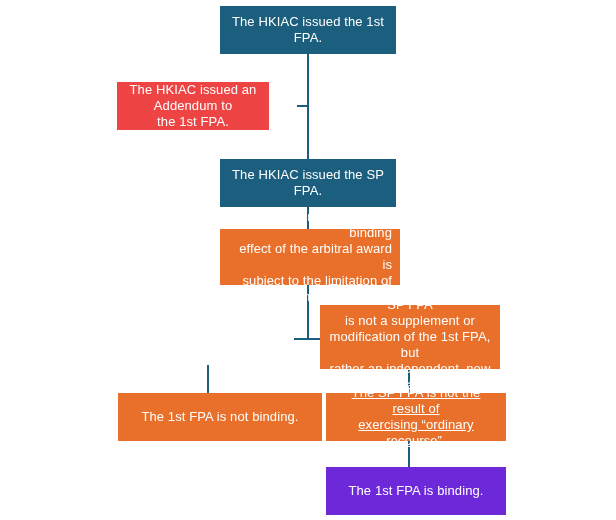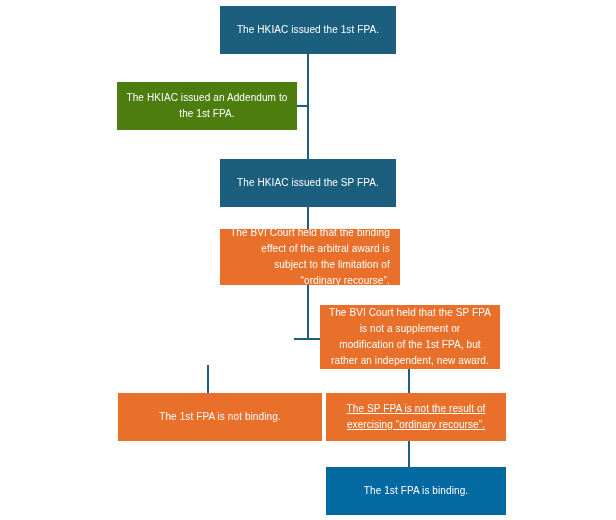--- a/index.html
+++ b/index.html
@@ -16,21 +16,21 @@
     overflow: hidden;
   }
   .node {
     position: absolute;
     box-sizing: border-box;
     display: flex;
     align-items: center;
     justify-content: center;
     text-align: center;
     color: #ffffff;
-    font-size: 10px;
+    font-size: 13px;
     line-height: 16px;
     padding: 4px 8px;
     white-space: pre-line;
     letter-spacing: 0.1px;
   }
   .node.blue  { background: #1b5e7e; }
   .node.orange{ background: #e8702a; }
 
   .conn {
     position: absolute;
@@ -47,29 +47,29 @@
   <div class="conn v" id="c1" style="left: 307px; top: 54px; height: 105px; background: rgb(27, 94, 126);"></div>
   <div class="conn h" id="c2" style="left: 297px; top: 105px; width: 11px; background: rgb(27, 94, 126);"></div>
   <div class="conn v" id="c3" style="left: 307px; top: 207px; height: 22px; background: rgb(27, 94, 126);"></div>
   <div class="conn v" id="c4" style="left: 307px; top: 285px; height: 54px; background: rgb(27, 94, 126);"></div>
   <div class="conn h" id="c5" style="left: 294px; top: 338px; width: 28px; background: rgb(27, 94, 126);"></div>
   <div class="conn v" id="c6" style="left: 207px; top: 365px; height: 28px; background: rgb(27, 94, 126);"></div>
   <div class="conn v" id="c7" style="left: 408px; top: 369px; height: 24px; background: rgb(27, 94, 126);"></div>
   <div class="conn v" id="c8" style="left: 408px; top: 441px; height: 26px; background: rgb(27, 94, 126);"></div>
 
   <div class="node blue" id="n1" style="left: 220px; top: 6px; width: 176px; height: 48px; background: rgb(27, 94, 126);">The HKIAC issued the 1st FPA.</div>
-  <div class="node blue" id="n2" style="left: 117px; top: 82px; width: 180px; height: 48px; background: #4d7c0f;">The HKIAC issued an Addendum to
+  <div class="node blue" id="n2" style="left: 117px; top: 82px; width: 152px; height: 48px; background: #ef4444;">The HKIAC issued an Addendum to
 the 1st FPA.</div>
   <div class="node blue" id="n3" style="left: 220px; top: 159px; width: 176px; height: 48px; background: rgb(27, 94, 126); text-align: center;">The HKIAC issued the SP FPA.</div>
   <div class="node orange" id="n4" style="left: 220px; top: 229px; width: 180px; height: 56px; background: rgb(232, 112, 42); text-align: right;">The BVI Court held that the binding
 effect of the arbitral award is
 subject to the limitation of
 “ordinary recourse”.</div>
   <div class="node orange" id="n6" style="left: 320px; top: 305px; width: 180px; height: 64px; background: rgb(232, 112, 42);">The BVI Court held that the SP FPA
 is not a supplement or
 modification of the 1st FPA, but
 rather an independent, new award.</div>
   <div class="node orange" id="n7" style="left: 118px; top: 393px; width: 204px; height: 48px; background: rgb(232, 112, 42);">The 1st FPA is not binding.</div>
   <div class="node orange" id="n8" style="left: 326px; top: 393px; width: 180px; height: 48px; background: rgb(232, 112, 42); text-decoration: underline;">The SP FPA is not the result of
 exercising “ordinary recourse”.</div>
-  <div class="node orange" id="n9" style="left: 326px; top: 467px; width: 180px; height: 48px; background: #0369a1;">The 1st FPA is binding.</div>
+  <div class="node orange" id="n9" style="left: 326px; top: 467px; width: 180px; height: 48px; background: #6d28d9;">The 1st FPA is binding.</div>
 
 </div>
 
 </body></html>

